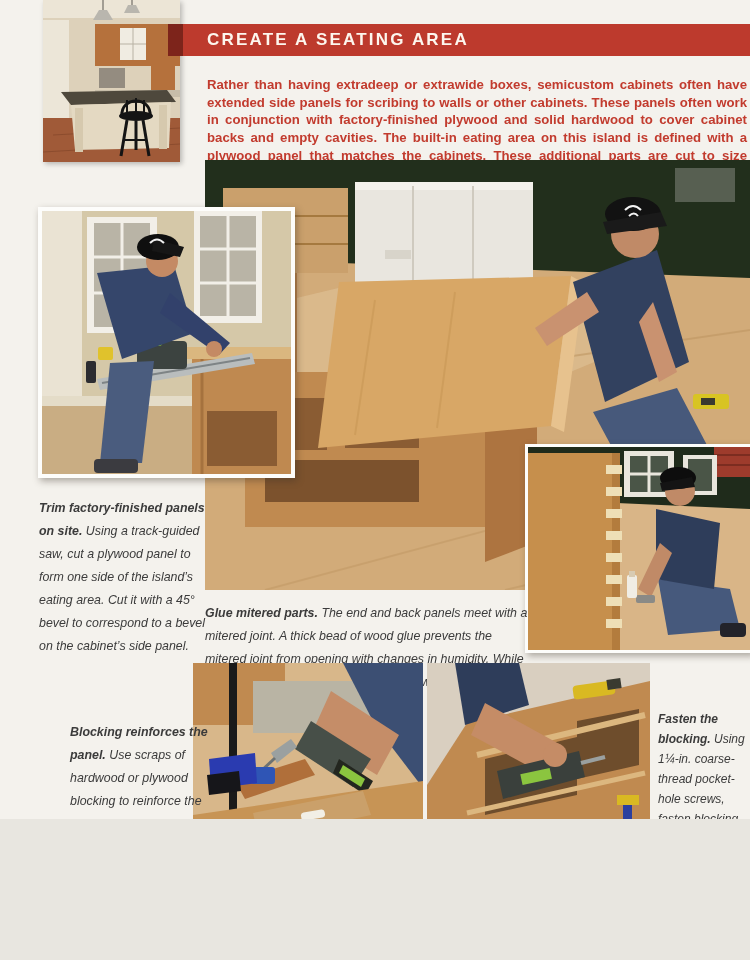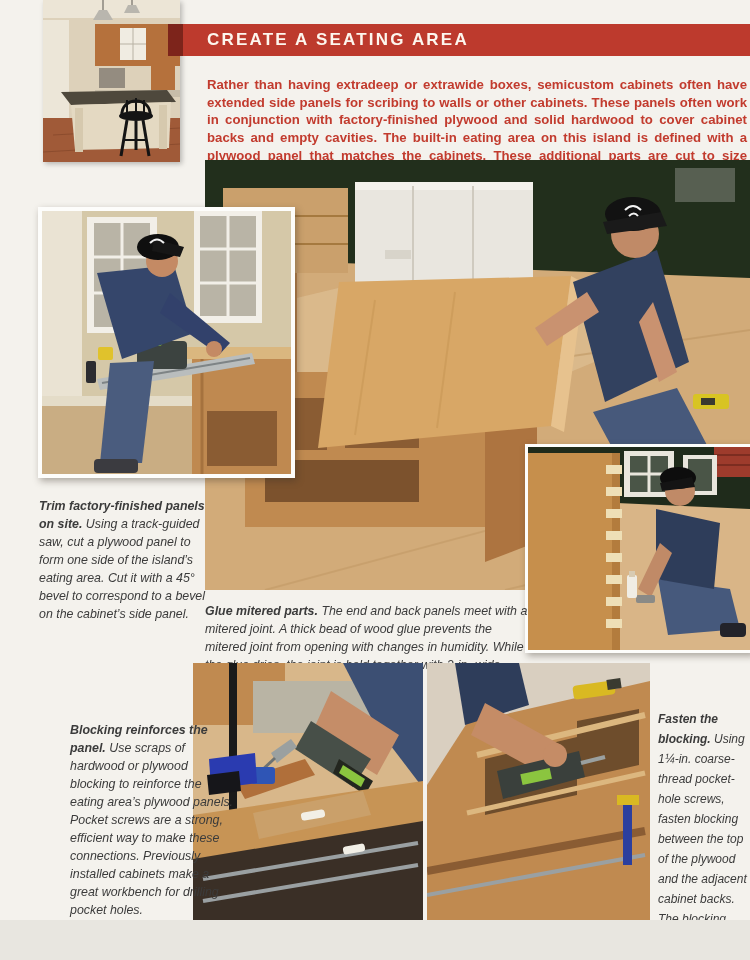--- a/index.html
+++ b/index.html
@@ -1,28 +1,28 @@
 <!DOCTYPE html>
 <html lang="en"><head>
 <meta charset="utf-8">
 <style>
   html,body{margin:0;padding:0;}
   body{background:#e8e6e0;font-family:"Liberation Sans",sans-serif;}
-  .page{position:relative;width:750px;height:920px;background:#f4f2ed;margin:0 auto;overflow:hidden;}
+  .page{position:relative;width:750px;height:819px;background:#f4f2ed;margin:0 auto;overflow:hidden;}
   .photo{position:absolute;overflow:hidden;}
   .photo svg{display:block;}
   .framed{background:#fdfdfb;box-shadow:2px 3px 7px rgba(60,50,40,.4);}
   
   .bar-shadow{position:absolute;left:168px;top:24px;width:16px;height:32px;background:#7d241b;}
   .red-bar{position:absolute;left:183px;top:24px;width:567px;height:32px;background:#bd3a2d;display:flex;align-items:center;}
   .red-bar .title{color:#fdf6ee;font-weight:bold;font-size:17px;letter-spacing:2.2px;padding-left:24px;white-space:nowrap;}
   
   .intro{position:absolute;left:207px;top:63px;width:540px;color:#c23b2e;font-weight:bold;font-size:13.2px;line-height:17.6px;text-align:justify;}
   
-  .cap{position:absolute;color:#3b3b3b;font-style:italic;font-size:12.4px;line-height:18px;}
+  .cap{position:absolute;color:#3b3b3b;font-style:italic;font-size:12.4px;line-height:23px;}
   .cap .lead{font-weight:bold;}
   .cap-trim{left:39px;top:485px;width:172px;}
   .cap-glue{left:205px;top:590px;width:324px;}
   .cap-blocking{left:38px;top:709px;width:166px;margin-left:32px;}
   .cap-fasten{left:658px;top:697px;width:92px;font-size:12px;line-height:20px;}
   
   .footer-num{position:absolute;left:37px;top:938px;font-weight:bold;font-size:12.5px;color:#4d7c0f;font-family:"Liberation Serif",serif;text-align:center;}
   .footer-mag{position:absolute;left:70px;top:994px;font-size:11.5px;letter-spacing:1.6px;color:#2c2c2c;font-family:"Liberation Serif",serif;}
   .footer-credit{position:absolute;right:4px;top:943px;font-size:9px;color:#4a453f;font-family:Liberation Mono, monospace;}
 </style>

